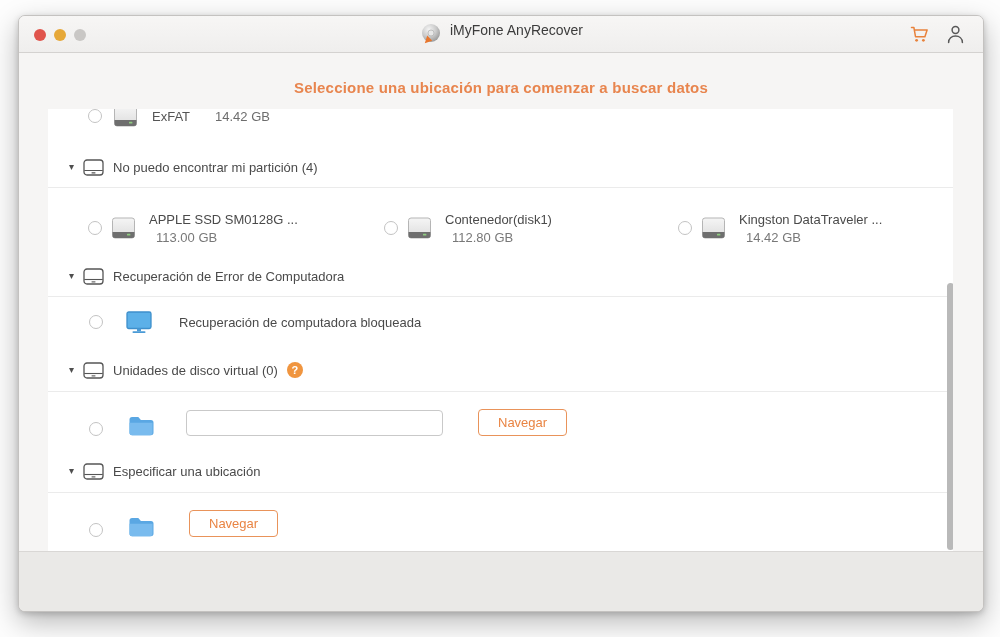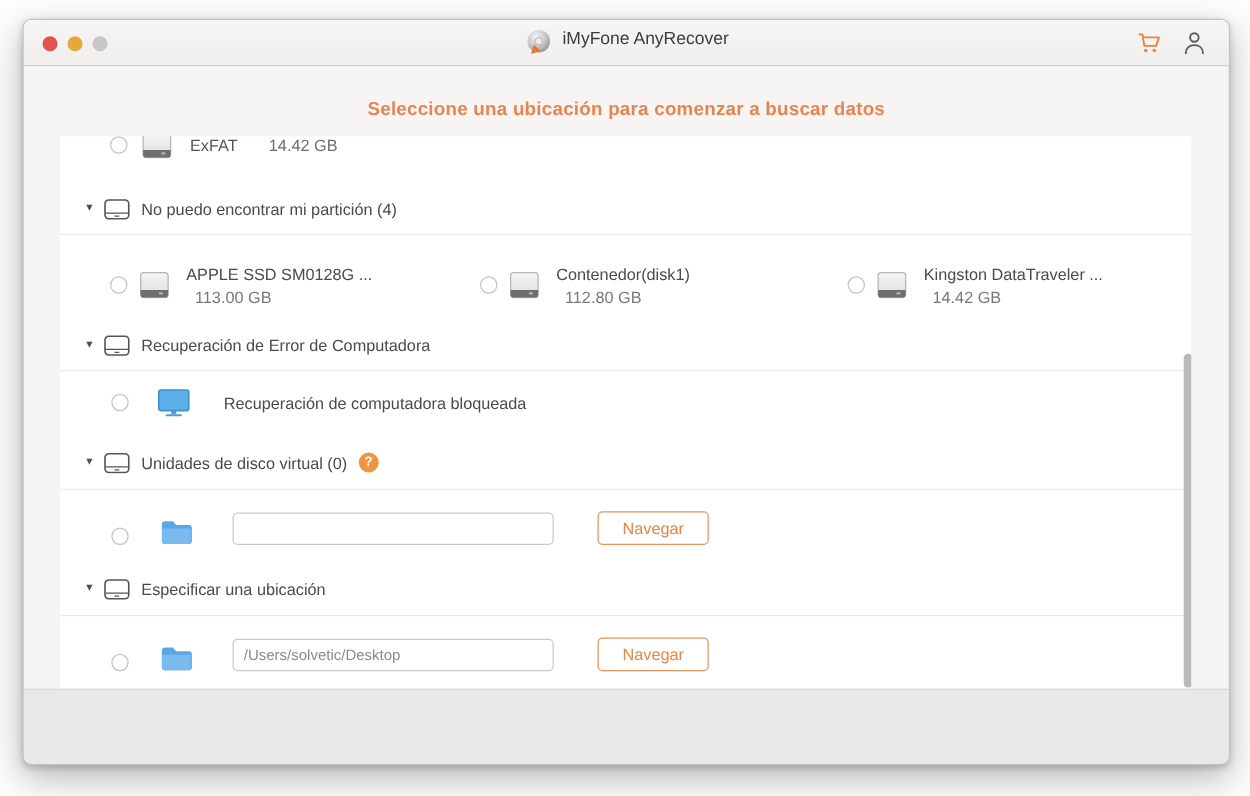--- a/index.html
+++ b/index.html
@@ -278,21 +278,20 @@
     <div class="divider div4"></div>
 
     <div class="row input-row location-row">
       <span class="radio"></span>
       <span style="display:inline-flex;">
         <svg width="26" height="21" viewBox="0 0 26 21">
           <path d="M1.5 4.5 q0-2.6 2.6-2.6 h6.2 l2.6 3.1 h10 q2.6 0 2.6 2.6 v10 q0 2.6 -2.6 2.6 h-18.8 q-2.6 0 -2.6 -2.6 z" fill="#5aa7e3"></path>
           <path d="M1.5 7.8 h23 v9.8 q0 2.6 -2.6 2.6 h-17.8 q-2.6 0 -2.6 -2.6 z" fill="#79bbee"></path>
         </svg>
       </span>
-      <input class="path-input" type="text" value="/Users/solvetic/Desktop" style="">
       <button class="browse-btn">Navegar</button>
     </div>
 
     <div class="scroll-thumb"></div>
   </div>
 
   <div class="footer">
   </div>
 
 </div>

